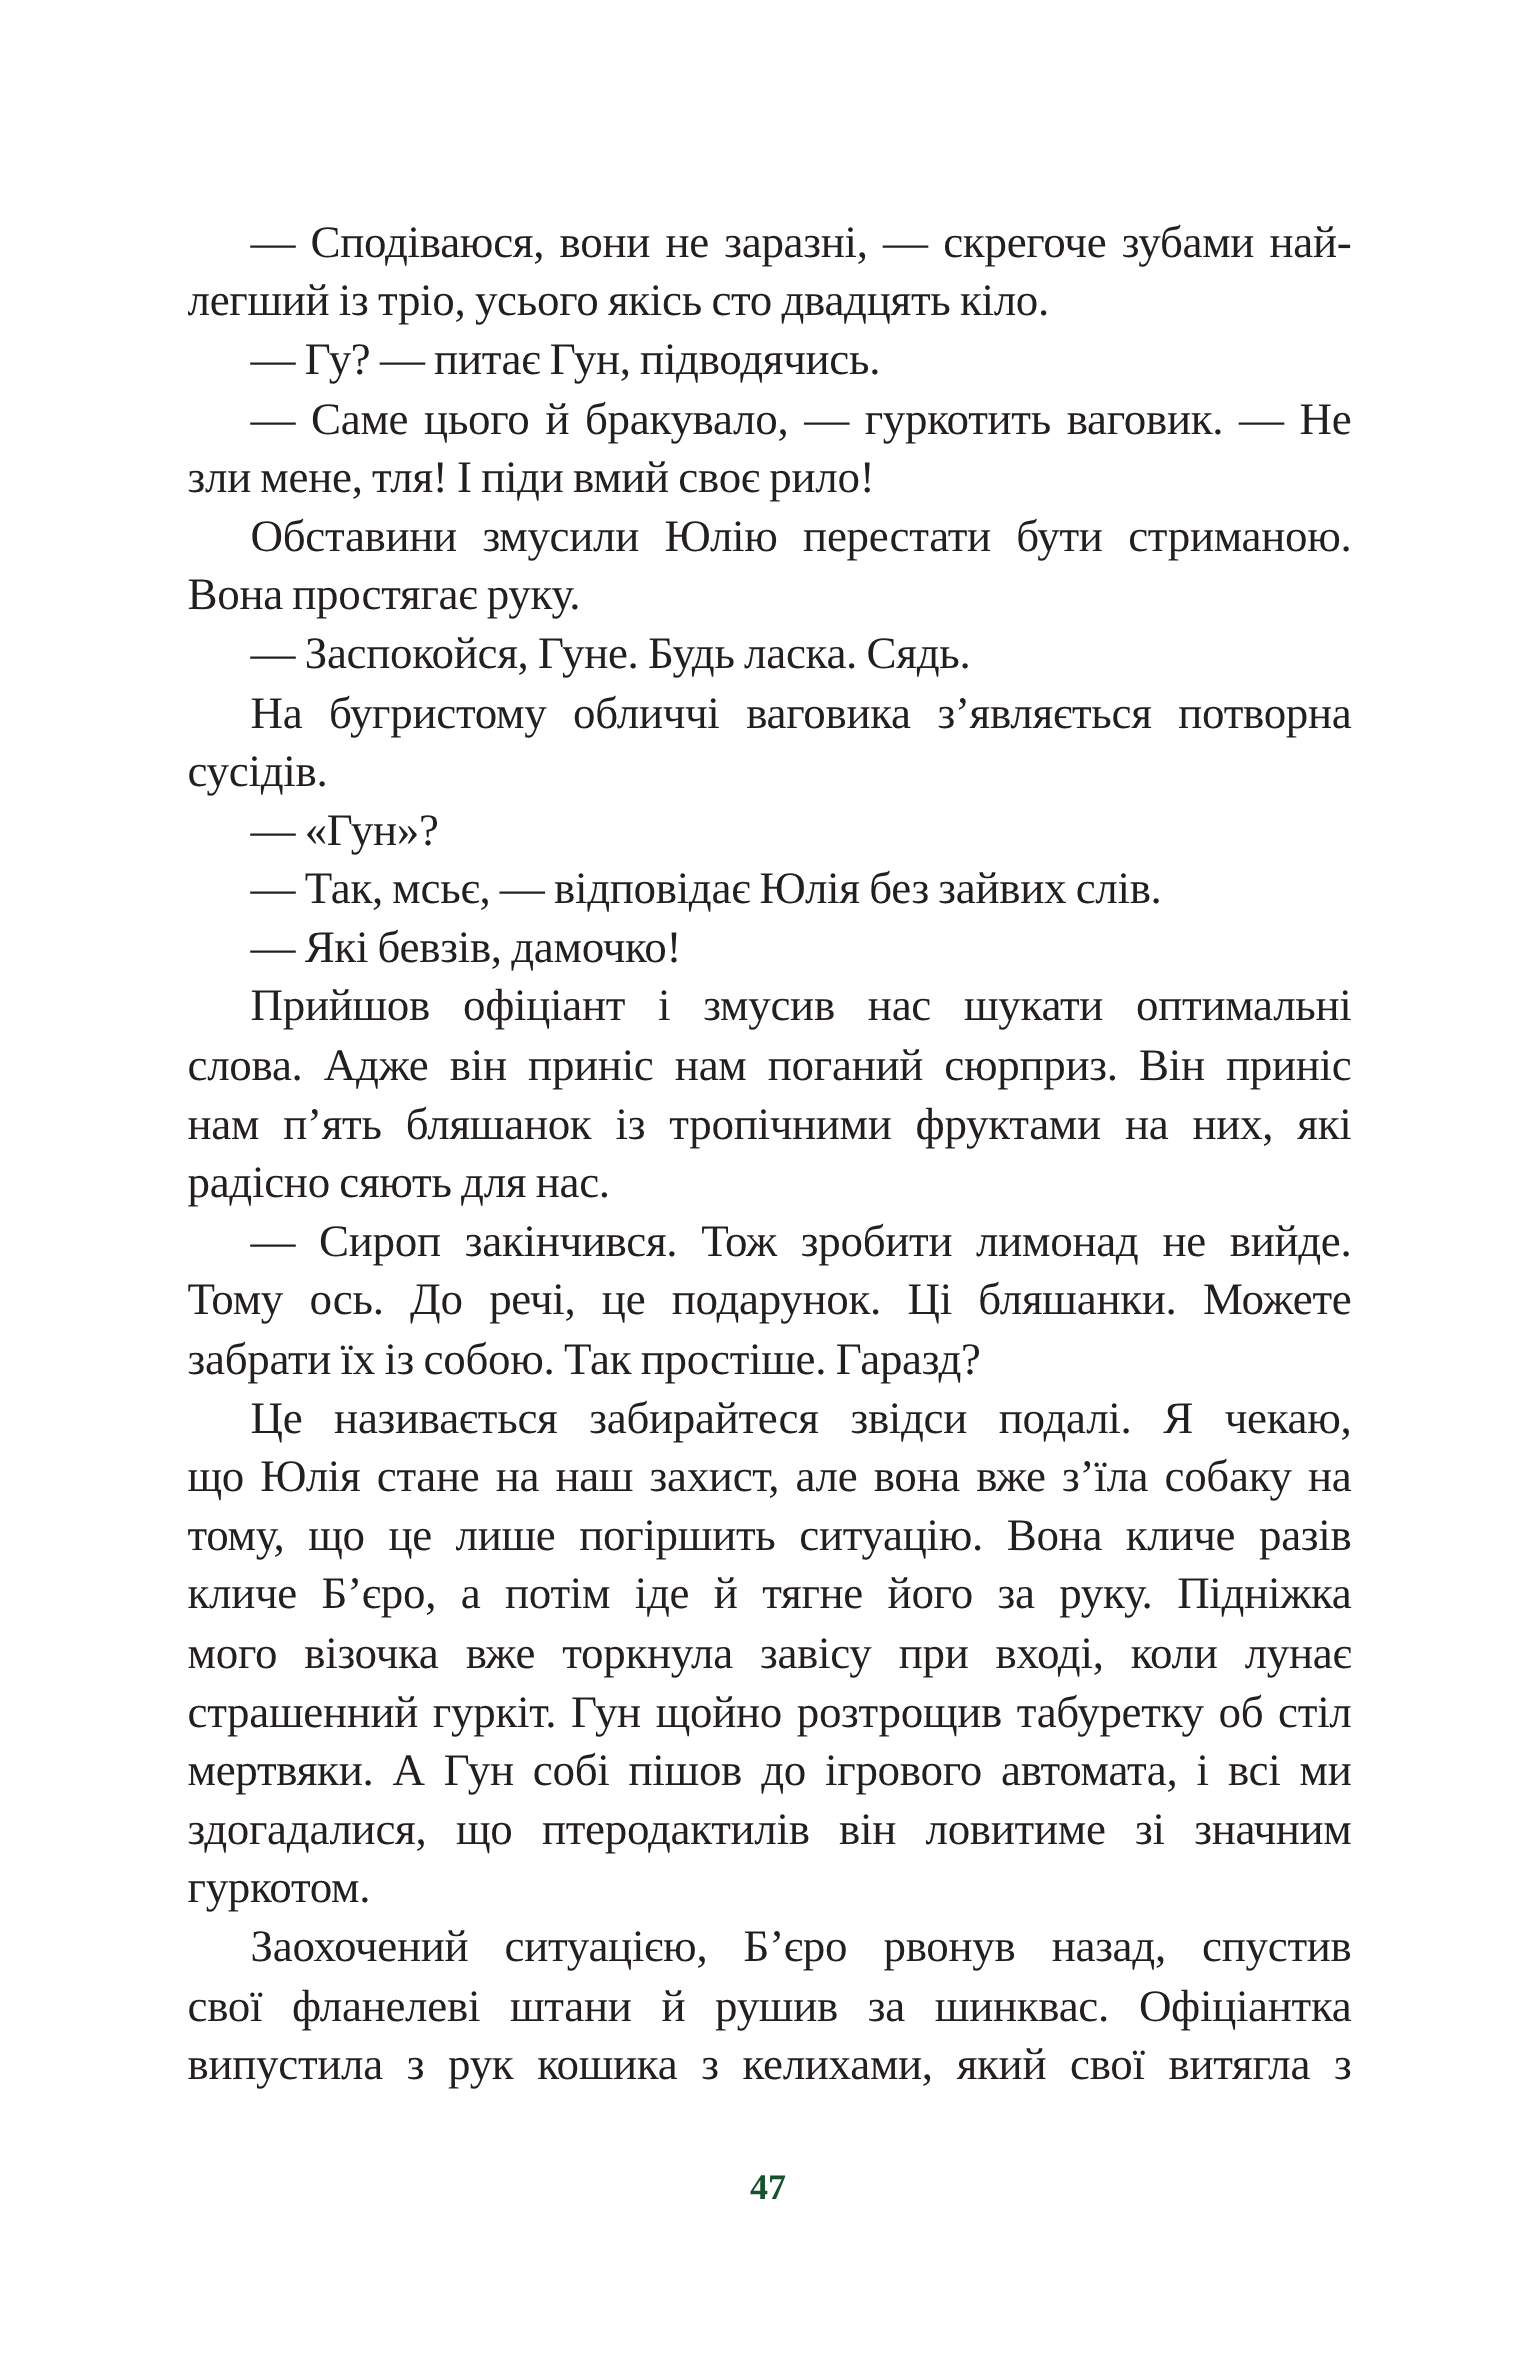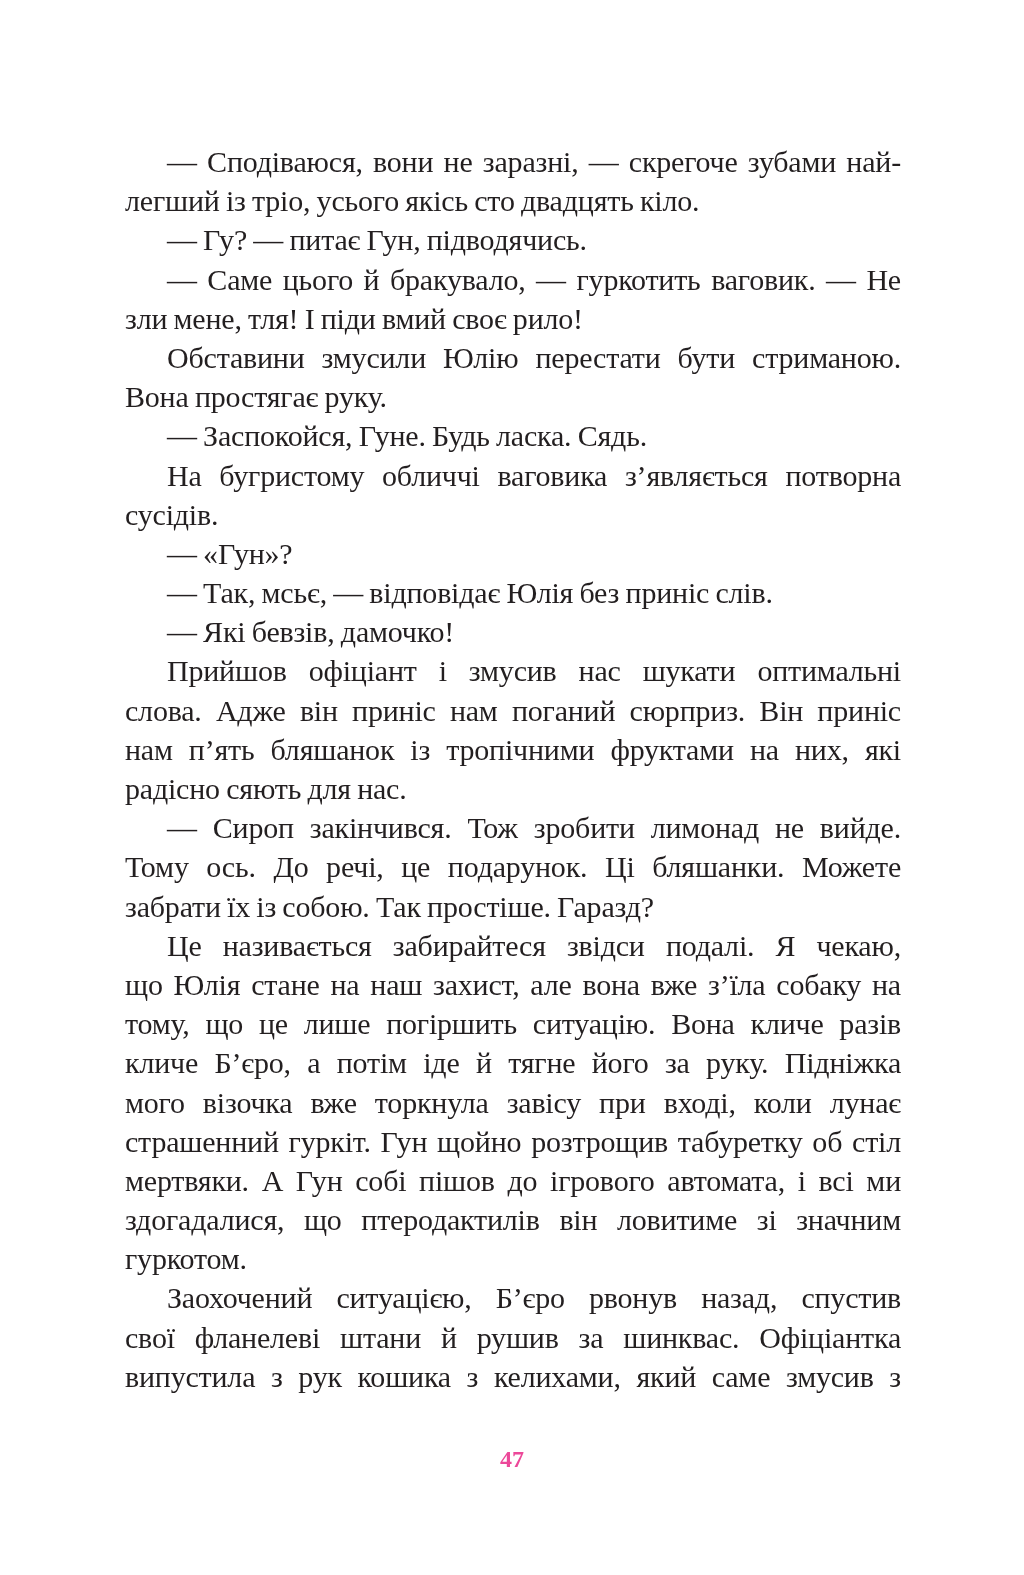--- a/index.html
+++ b/index.html
@@ -48,55 +48,55 @@
     }
     .page-number {
       position: absolute;
       left: 0;
       width: 1024px;
       top: 1418px;
       text-align: center;
       font-family: "Liberation Serif", "DejaVu Serif", serif;
       font-weight: bold;
       font-size: 24px;
-      color: #ec4899;
+      color: #14532d;
     }
   </style>
 </head>
 <body>
 
 <div class="page">
   <div class="text-block" id="text-block">
       <div class="line indent">— Сподіваюся, вони не заразні, — скрегоче зубами най-</div>
       <div class="line last">легший із тріо, усього якісь сто двадцять кіло.</div>
       <div class="line indent last">— Гу? — питає Гун, підводячись.</div>
       <div class="line indent">— Саме цього й бракувало, — гуркотить ваговик. — Не</div>
       <div class="line last">зли мене, тля! І піди вмий своє рило!</div>
       <div class="line indent">Обставини змусили Юлію перестати бути стриманою.</div>
       <div class="line last">Вона простягає руку.</div>
       <div class="line indent last">— Заспокойся, Гуне. Будь ласка. Сядь.</div>
       <div class="line indent">На бугристому обличчі ваговика з’являється потворна</div>
       <div class="line last">сусідів.</div>
       <div class="line indent last">— «Гун»?</div>
-      <div class="line indent last">— Так, мсьє, — відповідає Юлія без приніс слів.</div>
+      <div class="line indent last">— Так, мсьє, — відповідає Юлія без зайвих слів.</div>
       <div class="line indent last">— Які бевзів, дамочко!</div>
       <div class="line indent">Прийшов офіціант і змусив нас шукати оптимальні</div>
       <div class="line">слова. Адже він приніс нам поганий сюрприз. Він приніс</div>
       <div class="line">нам п’ять бляшанок із тропічними фруктами на них, які</div>
       <div class="line last">радісно сяють для нас.</div>
       <div class="line indent">— Сироп закінчився. Тож зробити лимонад не вийде.</div>
       <div class="line">Тому ось. До речі, це подарунок. Ці бляшанки. Можете</div>
       <div class="line last">забрати їх із собою. Так простіше. Гаразд?</div>
       <div class="line indent">Це називається забирайтеся звідси подалі. Я чекаю,</div>
       <div class="line">що Юлія стане на наш захист, але вона вже з’їла собаку на</div>
       <div class="line">тому, що це лише погіршить ситуацію. Вона кличе разів</div>
       <div class="line">кличе Б’єро, а потім іде й тягне його за руку. Підніжка</div>
       <div class="line">мого візочка вже торкнула завісу при вході, коли лунає</div>
       <div class="line">страшенний гуркіт. Гун щойно розтрощив табуретку об стіл</div>
       <div class="line">мертвяки. А Гун собі пішов до ігрового автомата, і всі ми</div>
       <div class="line">здогадалися, що птеродактилів він ловитиме зі значним</div>
       <div class="line last">гуркотом.</div>
       <div class="line indent">Заохочений ситуацією, Б’єро рвонув назад, спустив</div>
       <div class="line">свої фланелеві штани й рушив за шинквас. Офіціантка</div>
-      <div class="line">випустила з рук кошика з келихами, який саме змусив з</div>
+      <div class="line">випустила з рук кошика з келихами, який свої витягла з</div>
     </div>
   <div class="page-number">47</div>
 </div>
 
 </body></html>

